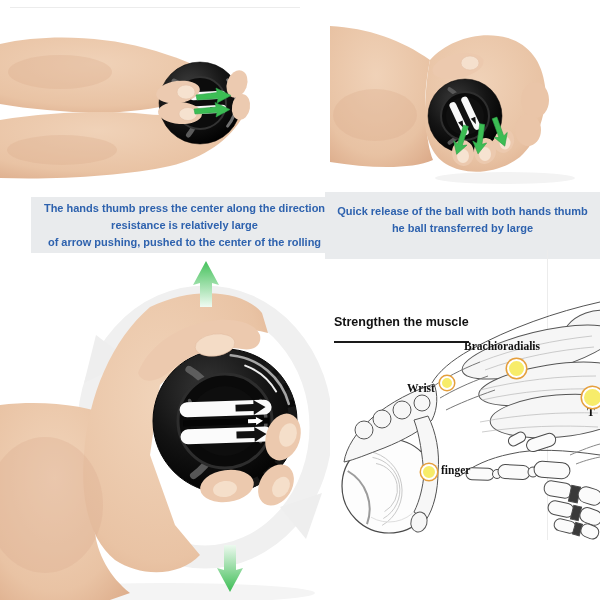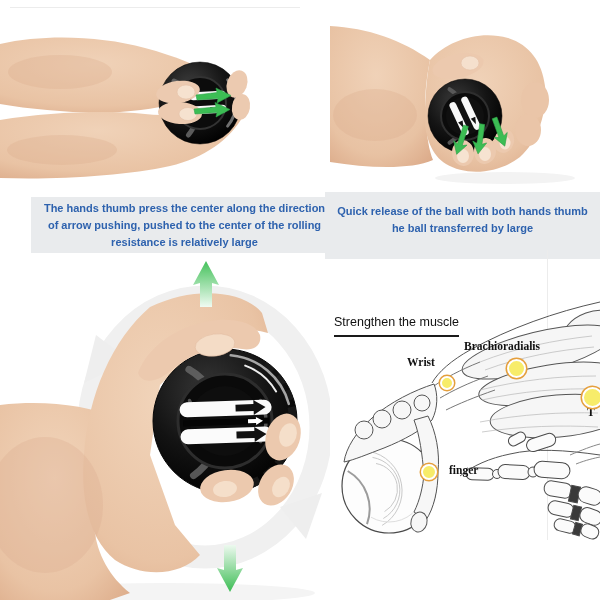--- a/index.html
+++ b/index.html
@@ -6,31 +6,31 @@
   .canvas{position:relative;width:600px;height:600px;background:#ffffff;overflow:hidden;
           font-family:"Liberation Sans",sans-serif;}
   .panel{position:absolute;}
   svg{display:block;}
   .instruction-box{position:absolute;background:#e9ebed;color:#2e62ae;
       font-weight:bold;font-size:11px;line-height:17px;text-align:center;}
   .instruction-box .ln{white-space:nowrap;}
   .box-press{left:31px;top:197px;width:307px;height:53px;padding-top:3px;}
   .box-release{left:325px;top:192px;width:275px;height:56px;padding-top:11px;}
   .anat-label{position:absolute;color:#111;font-weight:bold;font-size:11.5px;white-space:nowrap;font-family:Liberation Serif, serif;}
-  .anat-heading{position:absolute;left:334px;top:315px;color:#111;font-weight:normal;font-size:12.5px;
-      border-bottom:2px solid #1a1a1a;padding-bottom:6px;white-space:nowrap;}
+  .anat-heading{position:absolute;left:334px;top:315px;color:#111;font-weight:bold;font-size:12.5px;
+      border-bottom:2px solid #1a1a1a;padding-bottom:12px;white-space:nowrap;}
   .marker{position:absolute;border-radius:50%;background:#f7ec6a;border:2px solid #ffffff;
       box-shadow:0 0 0 1.5px #e59f3c;}
   .m-brachio{left:507px;top:359px;width:15px;height:15px;}
   .m-wrist{left:440px;top:376px;width:10px;height:10px;}
   .m-finger{left:421px;top:464px;width:12px;height:12px;}
   .m-trunc{left:582px;top:387px;width:17px;height:17px;}
   .lbl-brachio{left:464px;top:340px;}
-  .lbl-wrist{left:407px;top:356px;}
-  .lbl-finger{left:441px;top:464px;margin-left:8px;}
+  .lbl-wrist{left:407px;top:382px;}
+  .lbl-finger{left:441px;top:464px;}
   .lbl-trunc{left:587px;top:406px;}
 </style>
 </head>
 <body>
 
 <div class="canvas">
 
   <div class="panel" style="left:0;top:0;width:310px;height:190px;">
     <svg width="310" height="190" viewBox="0 0 310 190">
       <defs>
@@ -74,22 +74,22 @@
       </g>
       <g fill="#3cbd54" stroke="#2ea449" stroke-width="0.6">
         <path d="M196,95 L217,92.5 L216,88 L231,95.5 L217,103 L218,98.5 L197,100 Z"></path>
         <path d="M194,109 L216,107 L215,102.5 L230,109.5 L216,117 L217,112.5 L195,114 Z"></path>
       </g>
     </svg>
   </div>
 
   <div class="instruction-box box-press">
     <div class="ln">The hands thumb press the center along the direction</div>
+    <div class="ln">resistance is relatively large</div>
     <div class="ln">of arrow pushing, pushed to the center of the rolling</div>
-    <div class="ln">resistance is relatively large</div>
   </div>
 
   <div class="panel" style="left:330px;top:0;width:270px;height:190px;">
     <svg width="270" height="190" viewBox="0 0 270 190">
       <defs>
         <radialGradient id="ballG2" cx="38%" cy="30%" r="75%">
           <stop offset="0%" stop-color="#3a3a3a"></stop>
             <stop offset="55%" stop-color="#141414"></stop>
             <stop offset="100%" stop-color="#000"></stop>
         </radialGradient>

